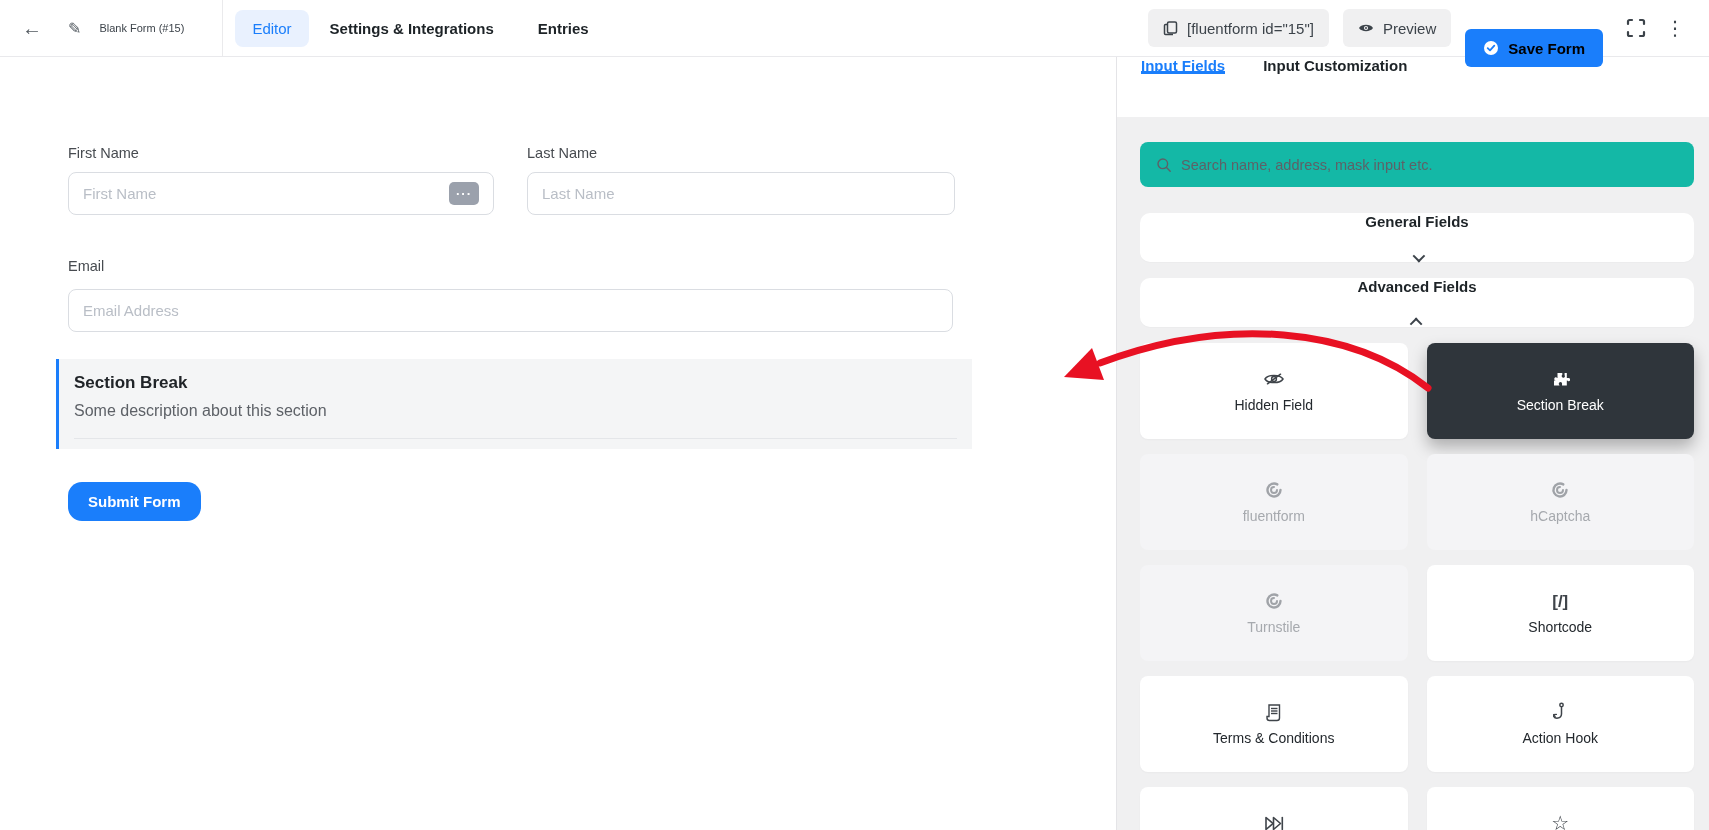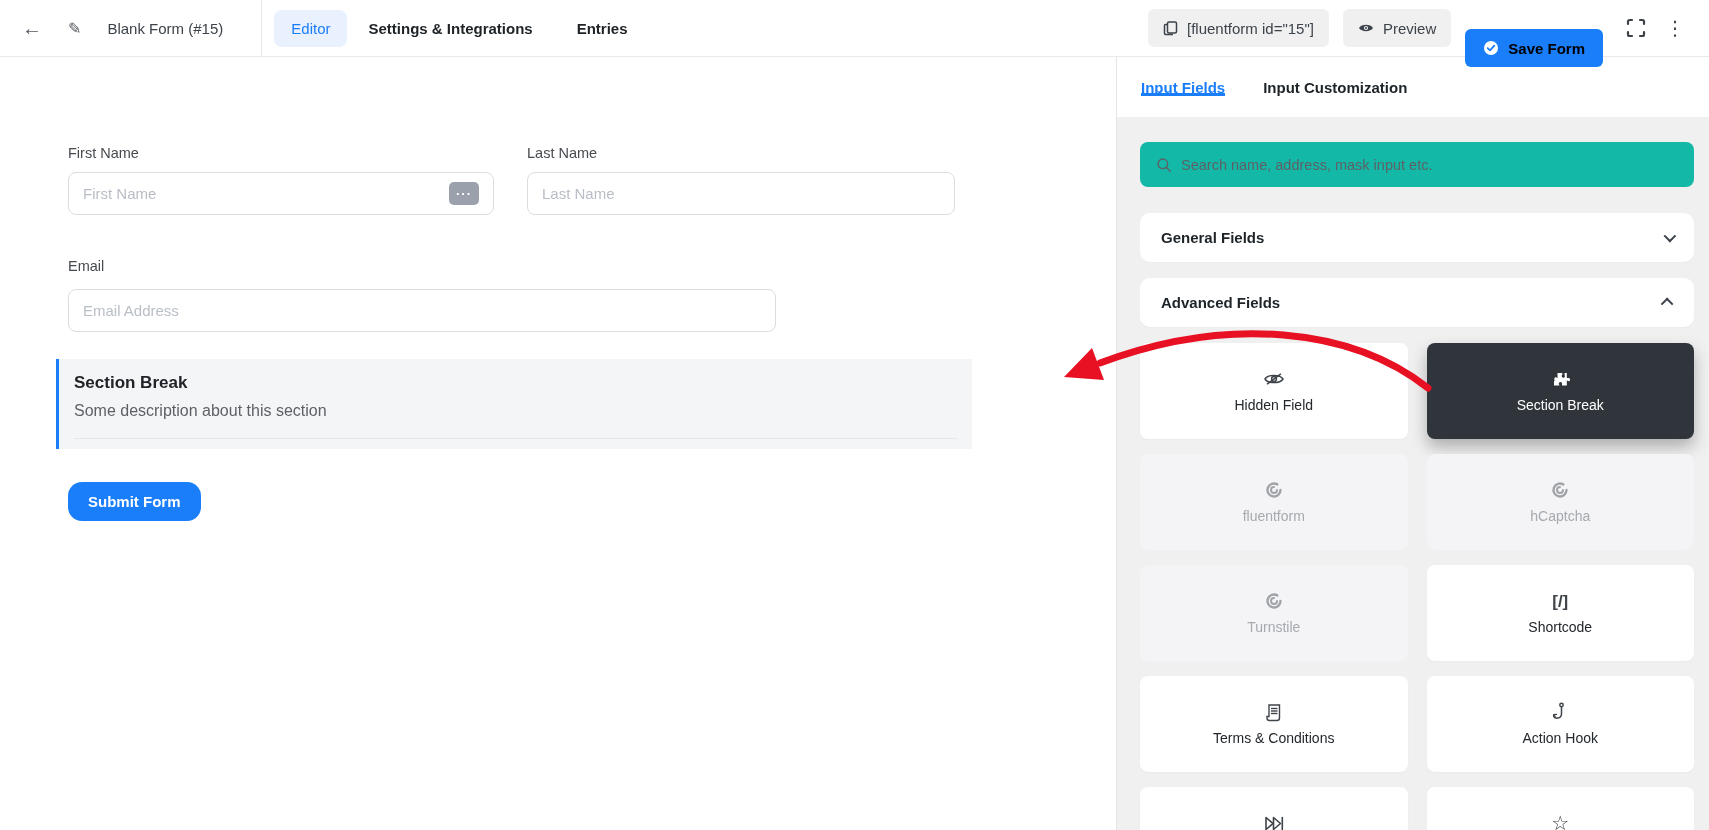--- a/index.html
+++ b/index.html
@@ -4,21 +4,21 @@
 <style>
   * { margin:0; padding:0; box-sizing:border-box; }
   html,body { width:1709px; height:830px; overflow:hidden; background:#fff;
     font-family:"Liberation Sans", sans-serif; color:#1d2327; }
 
   
   .topbar { position:relative; height:57px; background:#fff; border-bottom:1px solid #e9e9ec;
     display:flex; align-items:center; padding:0 22px; z-index:10; }
   .back { font-size:20px; color:#50575e; line-height:1; cursor:pointer; }
   .pencil { font-size:16px; color:#50575e; margin-left:26px; }
-  .form-title { font-size:15px; color:#3c434a; margin-left:26px; white-space:nowrap; }
+  .form-title { font-size:11px; color:#3c434a; margin-left:18px; white-space:nowrap; }
   .tb-divider { width:1px; align-self:stretch; background:#eaeaec; margin-left:38px; }
   .tb-tabs { display:flex; align-items:center; margin-left:12px; gap:10px; }
   .tab-pill { font-size:15px; font-weight:400; color:#1a7efb; background:#e9f1fe;
     padding:10px 17px; border-radius:8px; cursor:pointer; }
   .tab-plain { font-size:15px; font-weight:700; color:#1d2327; padding:10px 11px; cursor:pointer; white-space:nowrap; }
   .tb-right { margin-left:auto; display:flex; align-items:center; gap:14px; }
   .btn-gray { display:flex; align-items:center; gap:9px; background:#f0f0f1; border:none;
     border-radius:6px; padding:0 15px; height:38px; font-size:15px; color:#3c434a;
     font-family:inherit; cursor:pointer; white-space:nowrap; }
   .btn-blue { display:flex; align-items:center; gap:9px; background:#1a7efb; border:none;
@@ -41,33 +41,33 @@
   .sb-title { font-size:17px; font-weight:700; color:#202428; }
   .sb-desc { font-size:16px; color:#5d6167; margin-top:9px; }
   .sb-divider { position:absolute; left:15px; right:15px; bottom:10px; height:1px; background:#e4e6e9; }
   .submit-btn { position:absolute; left:68px; top:425px; height:39px; padding:0 20px;
     background:#1a7efb; color:#fff; border:none; border-radius:14px; font-size:15px; font-weight:700;
     font-family:inherit; cursor:pointer; }
 
   
   .sidebar { position:absolute; top:57px; left:1116px; width:593px; height:773px;
     background:#f0f0f1; border-left:1px solid #e4e4e7; }
-  .sb-header { height:60px; background:#fff; display:flex; align-items:center; padding-left:24px; gap:38px; }
+  .sb-header { height:60px; background:#fff; display:flex; align-items:flex-start; padding-left:24px; gap:38px; }
   .sb-tab { display:flex; align-items:center; font-size:15px; font-weight:700; cursor:pointer; position:relative; }
   .sb-tab.active { color:#1a7efb; }
   .sb-tab.active::after { content:""; position:absolute; left:0; right:0; bottom:0; height:3px; background:#1a7efb; }
   .sb-body { padding:25px 15px 0 23px; }
   .search-box { height:45px; background:#14b8a6; border-radius:8px; display:flex; align-items:center;
     padding:0 16px; gap:9px; margin-bottom:26px; }
   .search-box input { flex:1; border:none; background:transparent; outline:none; font-size:14.5px;
     color:#3c434a; font-family:inherit; }
   .search-box input::placeholder { color:#5d6167; }
   .group-panel { height:49px; background:#fff; border-radius:10px; display:flex; align-items:center;
     justify-content:space-between; padding:0 21px; font-size:15px; font-weight:700; color:#1d2327;
-    margin-bottom:16px; cursor:pointer; box-shadow:0 1px 1px rgba(0,0,0,.02); }
+    margin-bottom:16px; cursor:pointer; box-shadow:0 1px 1px rgba(0,0,0,.02);flex-direction:column; }
   .chev { width:9px; height:9px; border-right:2px solid #3c434a; border-bottom:2px solid #3c434a; }
   .chev.down { transform:rotate(45deg) translateY(-2px); }
   .chev.up { transform:rotate(-135deg) translateY(-2px); }
   .fields-grid { display:grid; grid-template-columns:1fr 1fr; column-gap:19px; row-gap:15px; }
   .tile { height:96px; background:#fff; border-radius:8px; display:flex; flex-direction:column;
     align-items:center; justify-content:center; gap:8px; font-size:14px; color:#23282d;
     cursor:pointer; box-shadow:0 1px 2px rgba(0,0,0,.03); }
   .tile .t-icon { height:20px; display:flex; align-items:center; justify-content:center;
     color:#3f444a; font-weight:700; }
   .tile.disabled { background:#f4f4f6; color:#a6a9ae; cursor:default; box-shadow:none; }
@@ -137,21 +137,21 @@
 
 <div class="canvas">
   <span class="f-label" style="left:68px; top:88px;">First Name</span>
   <input class="f-input" style="left: 68px; top: 115px; width: 426px;" placeholder="First Name">
   <span class="mask-badge" style="left:449px; top:125px;">···</span>
 
   <span class="f-label" style="left:527px; top:88px;">Last Name</span>
   <input class="f-input" style="left: 527px; top: 115px; width: 428px;" placeholder="Last Name">
 
   <span class="f-label" style="left:68px; top:201px;">Email</span>
-  <input class="f-input" style="left: 68px; top: 232px; width: 708px;" placeholder="Email Address">
+  <input class="f-input" style="left: 68px; top: 232px; width: 885px;" placeholder="Email Address">
 
   <div class="section-break">
     <div class="sb-title">Section Break</div>
     <div class="sb-desc">Some description about this section</div>
     <div class="sb-divider"></div>
   </div>
 
   <button class="submit-btn">Submit Form</button>
 </div>
 

